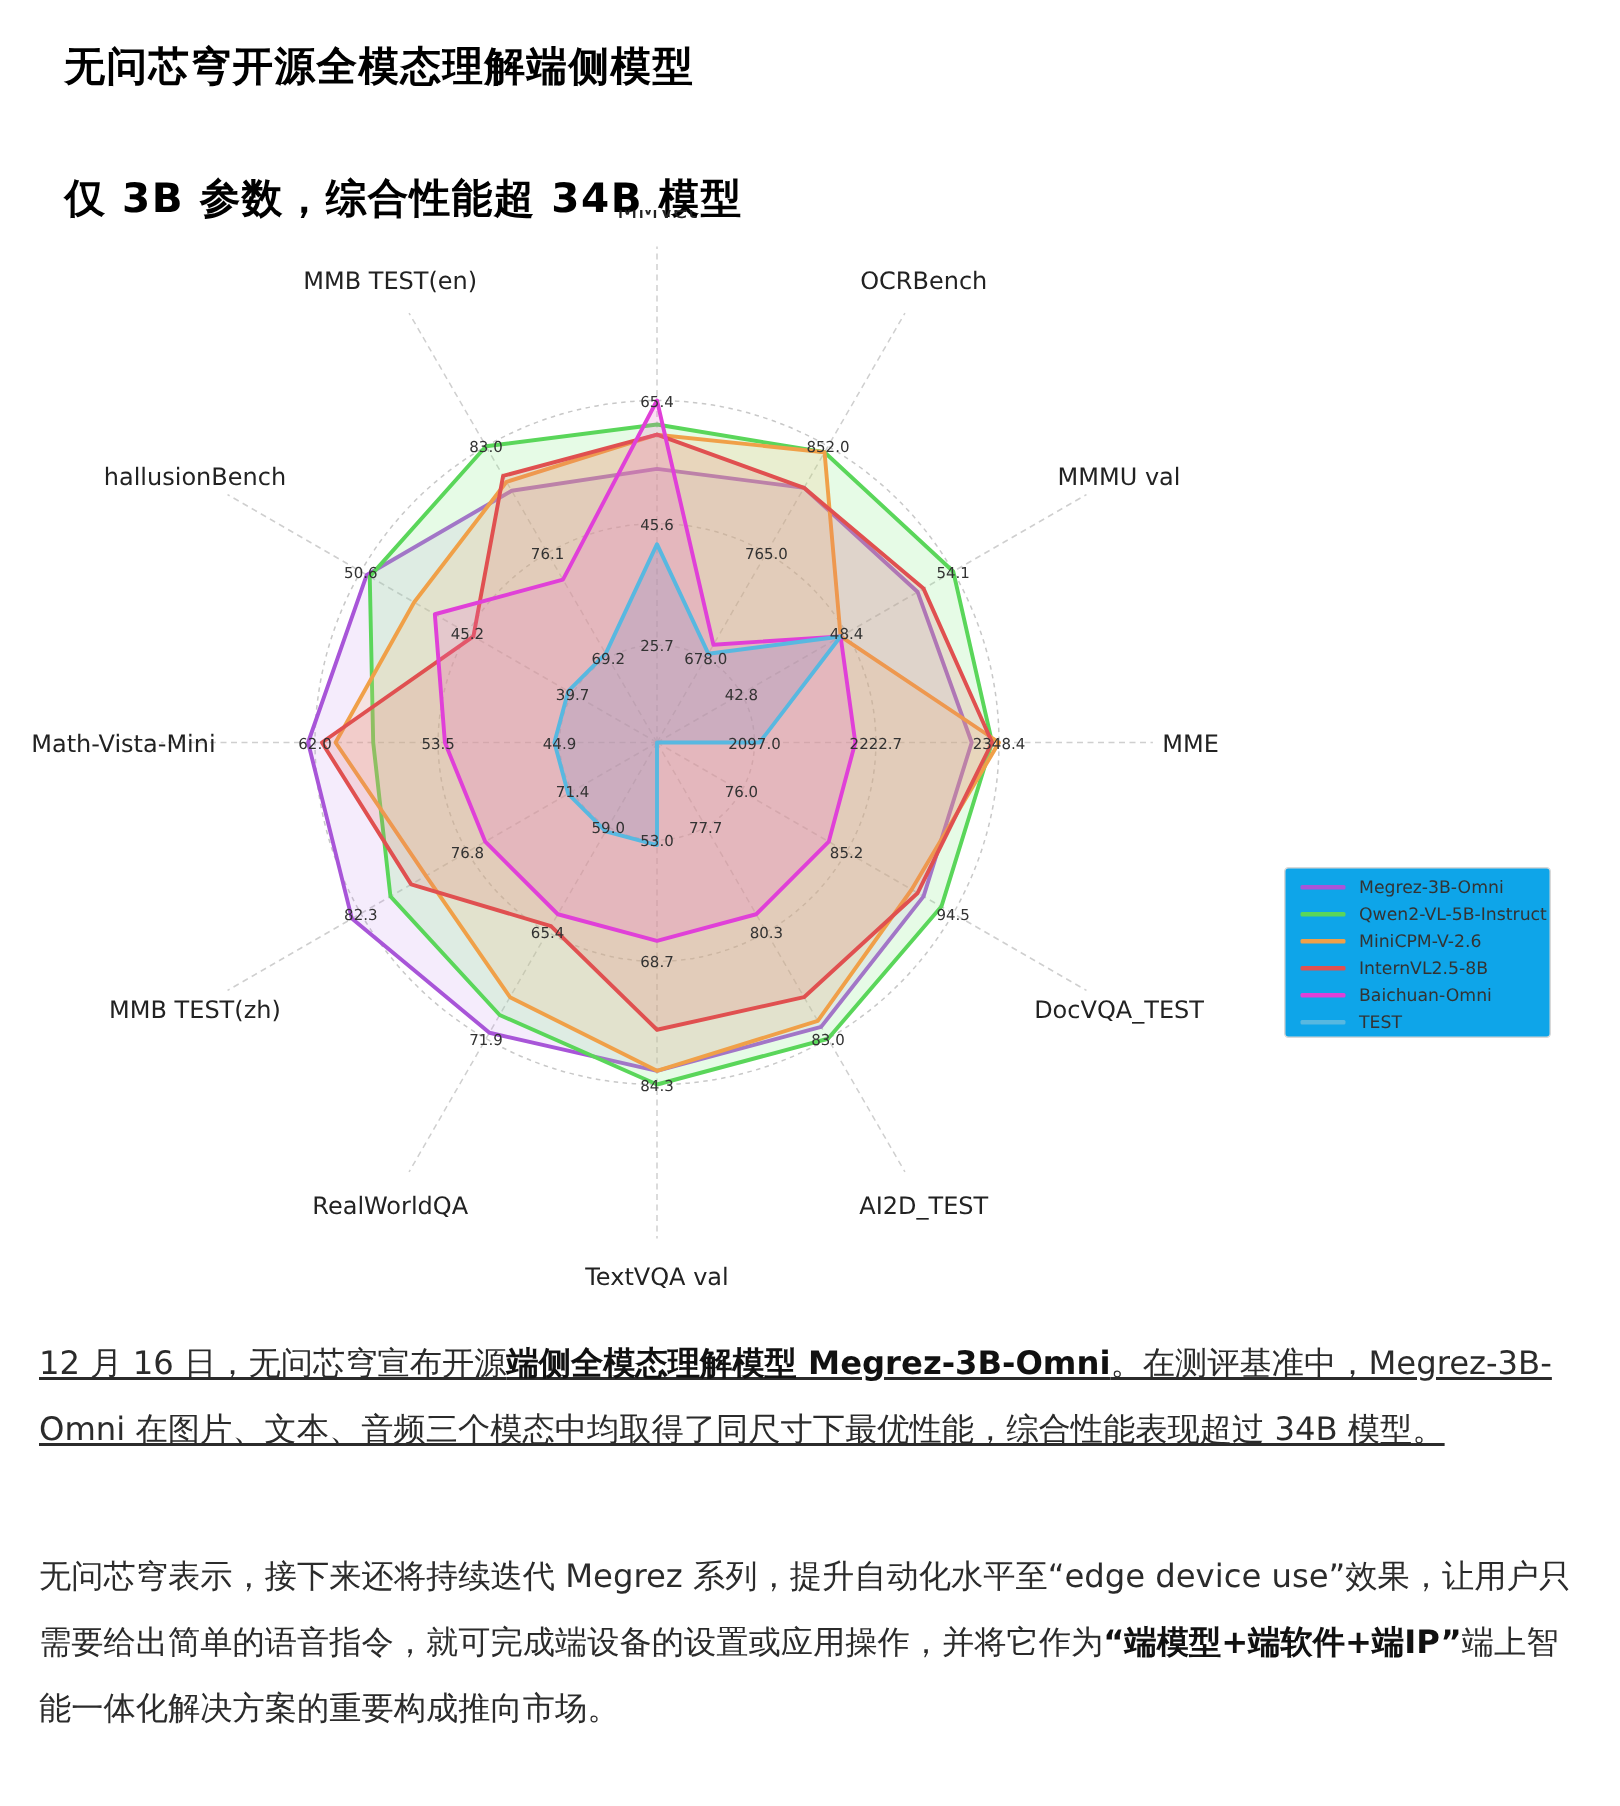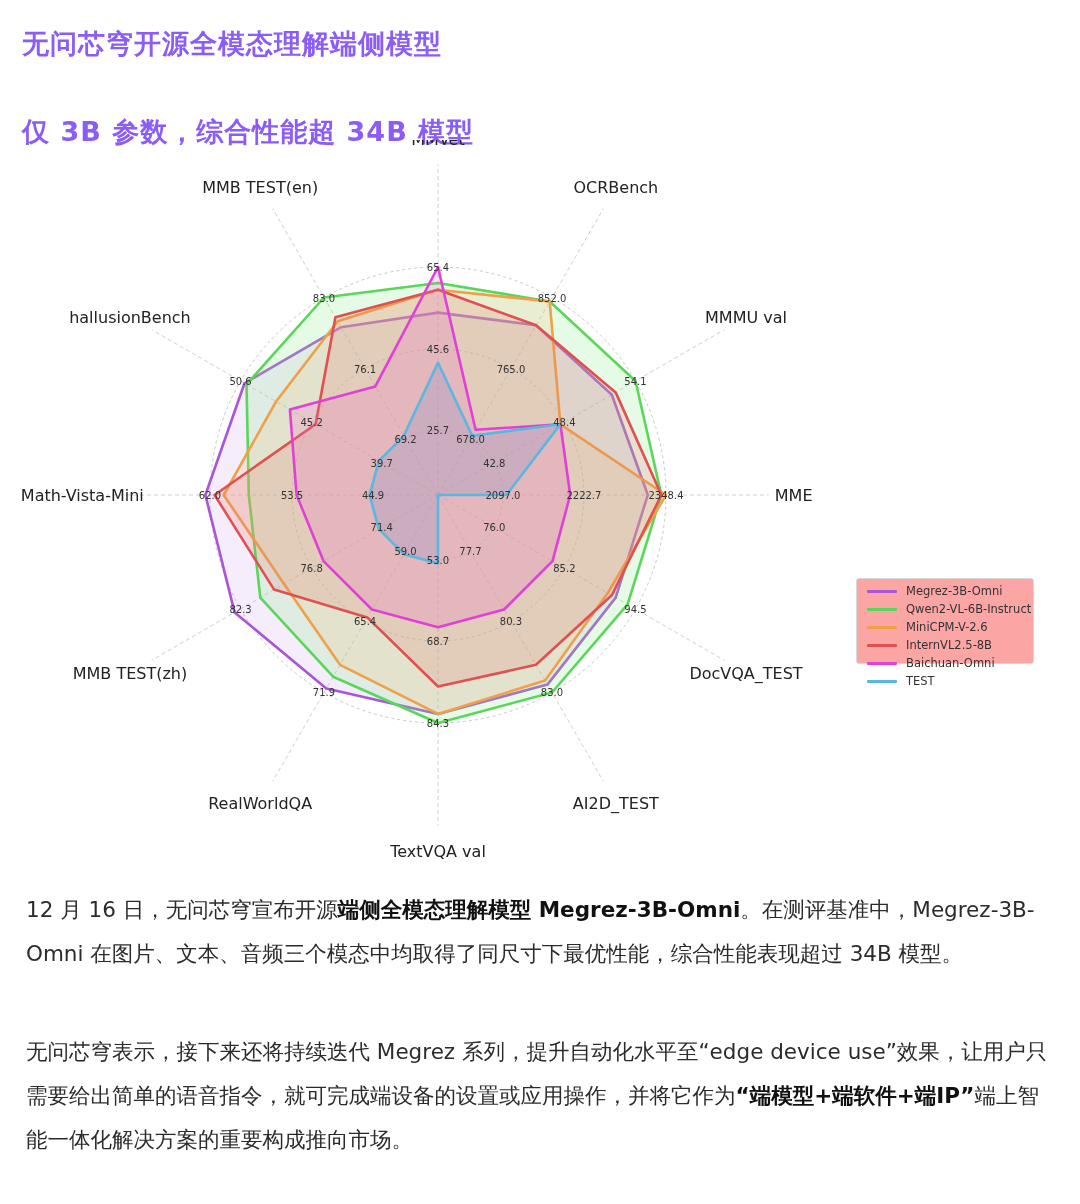--- a/index.html
+++ b/index.html
@@ -1,29 +1,29 @@
 <!DOCTYPE html>
 <html><head>
 <meta charset="utf-8">
 <style>
   html, body { margin:0; padding:0; background:#ffffff; }
   body { width:1080px; height:1204px; position:relative; overflow:hidden; font-family:"DejaVu Sans","Liberation Sans",sans-serif; }
-  .headline { position:absolute; left:22px; color:#8b5cf6; font-weight:bold; font-size:27px; letter-spacing:1px; font-family:"DejaVu Sans",sans-serif; }
+  .headline { position:absolute; left:43px; color:#000000; font-weight:bold; font-size:27px; letter-spacing:1px; font-family:"DejaVu Sans",sans-serif; }
   .headline.l1 { top:26px; }
   .headline.l2 { top:78px;margin-top:36px; }
   #chart-wrap { position:absolute; left:0; top:140px; width:1080px; height:720px; }
   #radar { position:absolute; left:0; top:0; }
   .axis-label { font-family:"DejaVu Sans",sans-serif; font-size:16px; fill:#222; }
   .tick-label { font-family:"DejaVu Sans",sans-serif; font-size:10px; fill:#333; }
-  .legend { position:absolute; left:856px; top:438px; width:178px; height:86px; border:1px solid #d8d8d8; border-radius:3px; background:#fca5a5; padding:3px 0 0 0; box-sizing:border-box; }
+  .legend { position:absolute; left:856px; top:438px; width:178px; height:114px; border:1px solid #d8d8d8; border-radius:3px; background:#0ea5e9; padding:3px 0 0 0; box-sizing:border-box; }
   .legend-item { display:flex; align-items:center; height:18px; font-size:11.5px; color:#333; font-family:"DejaVu Sans",sans-serif; }
   .legend-swatch { width:30px; height:3px; margin:0 9px 0 10px; border-radius:1px; flex:0 0 auto; }
   .para { position:absolute; left:26px; width:1030px; font-size:21.5px; line-height:44px; color:#2b2b2b; font-family:"DejaVu Sans",sans-serif; }
   .para b { color:#111; }
-  .para.p1 { top:888px; }
+  .para.p1 { top:888px;text-decoration:underline; }
   .para.p2 { top:1030px; }
 </style>
 </head>
 <body>
 
 <div class="headline l1">无问芯穹开源全模态理解端侧模型</div>
 <div class="headline l2">仅 3B 参数，综合性能超 34B 模型</div>
 
 <div id="chart-wrap">
   <svg id="radar" width="1080" height="720" viewBox="0 140 1080 720">
@@ -98,21 +98,21 @@
       <text x="260.15999999999985" y="192.97208438195094" text-anchor="middle" class="axis-label">MMB TEST(en)</text>
     </svg>
 
   <div class="legend">
     <div class="legend-item">
       <span class="legend-swatch" style="background: rgb(168, 85, 216);"></span>
       <span>Megrez-3B-Omni</span>
     </div>
     <div class="legend-item">
       <span class="legend-swatch" style="background: rgb(90, 214, 90);"></span>
-      <span>Qwen2-VL-6B-Instruct</span>
+      <span>Qwen2-VL-5B-Instruct</span>
     </div>
     <div class="legend-item">
       <span class="legend-swatch" style="background: rgb(240, 160, 72);"></span>
       <span>MiniCPM-V-2.6</span>
     </div>
     <div class="legend-item">
       <span class="legend-swatch" style="background: rgb(224, 80, 80);"></span>
       <span>InternVL2.5-8B</span>
     </div>
     <div class="legend-item">

